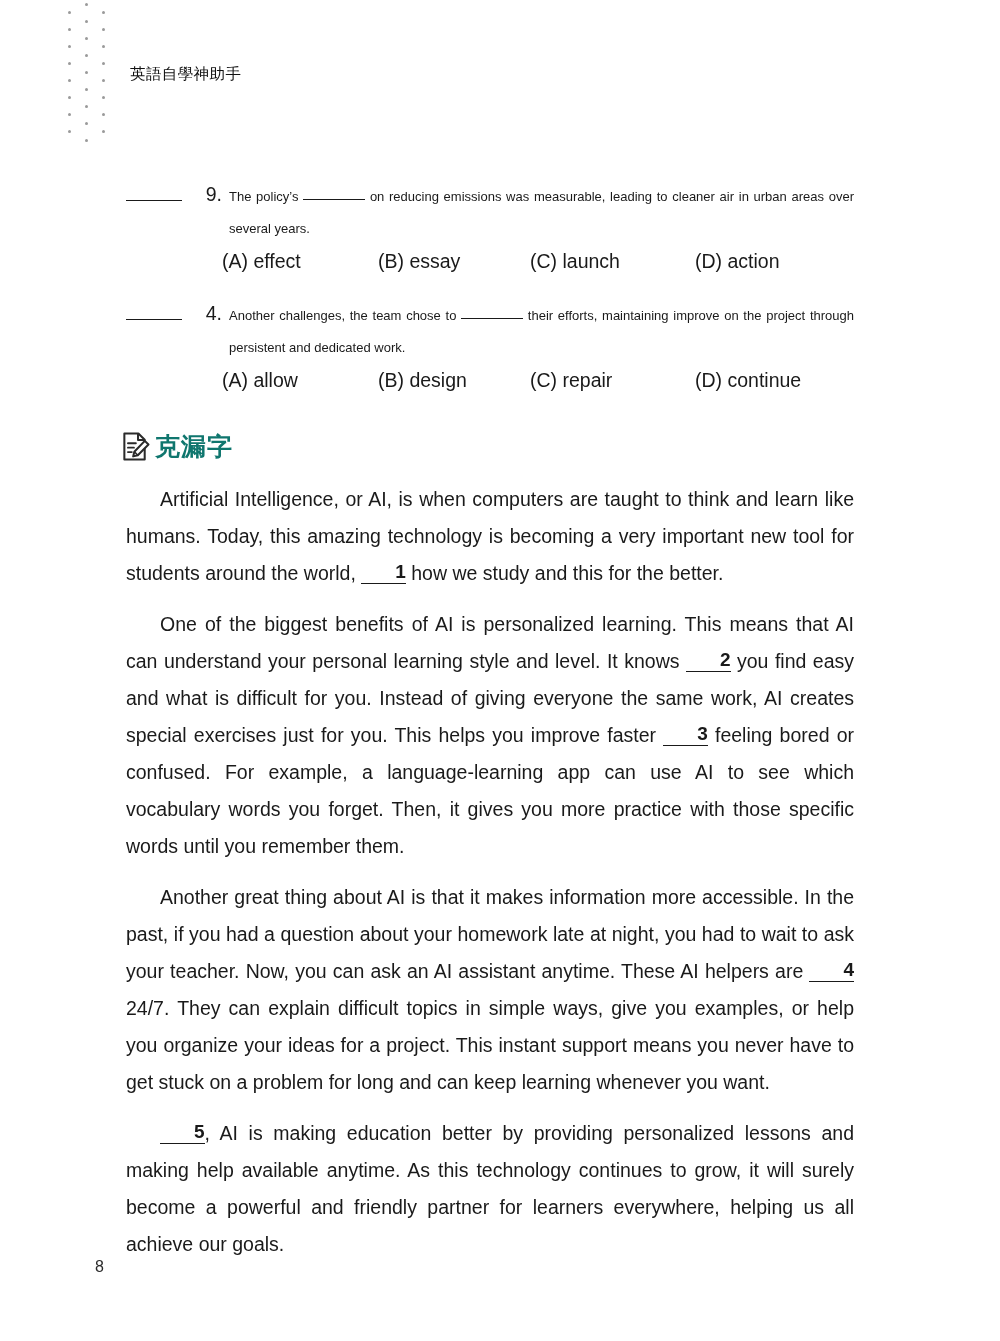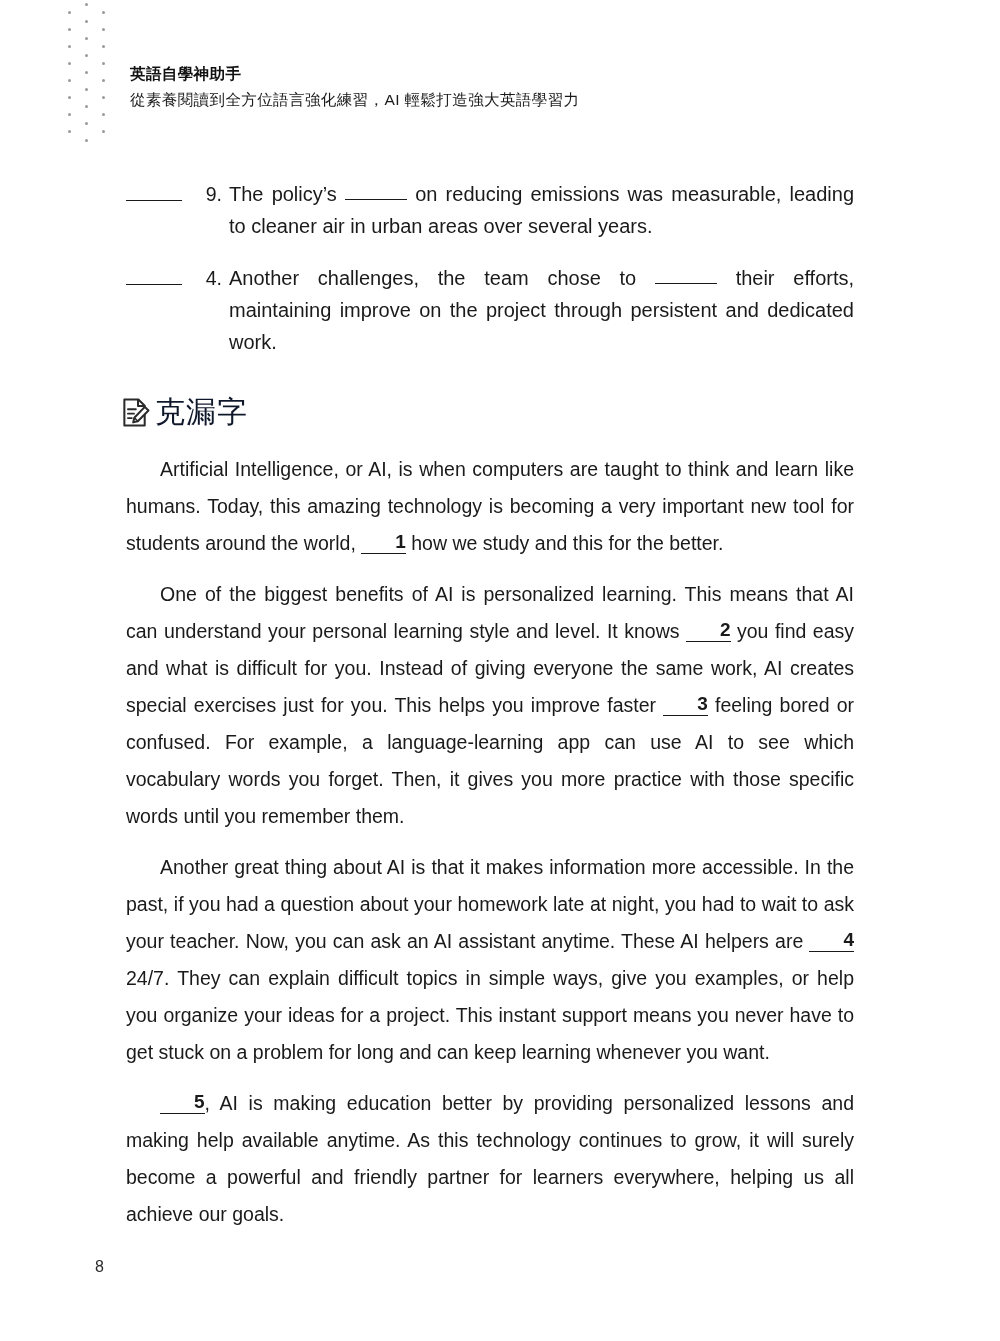--- a/index.html
+++ b/index.html
@@ -34,21 +34,21 @@
 
   
   #page-header {
     position: absolute;
     left: 130px;
     top: 62px;
     width: 760px;
   }
   #page-header .title {
     font-size: 15.5px;
-    font-weight: bold;
+    font-weight: normal;
     letter-spacing: 0.4px;
     color: #111;
     line-height: 1.5;
   }
   #page-header .subtitle {
     font-size: 15.5px;
     font-weight: normal;
     letter-spacing: 0.4px;
     color: #1a1a1a;
     line-height: 1.6;
@@ -82,21 +82,21 @@
   }
   .q-num {
     flex: 0 0 auto;
     width: 40px;
     text-align: right;
     padding-right: 7px;
     font-size: 19.5px;
   }
   .q-body {
     flex: 1 1 auto;
-    font-size: 20px;
+    font-size: 13px;
     line-height: 32px;
     text-align: justify;
   }
   .q-body .inline-blank {
     display: inline-block;
     width: 62px;
     border-bottom: 1.4px solid #1a1a1a;
     height: 17px;
     vertical-align: 1px;
   }
@@ -123,24 +123,24 @@
     margin-left: -6px;
   }
   #section-heading .sec-icon {
     width: 31px;
     height: 31px;
     flex: 0 0 auto;
     margin-right: 4px;
     display: block;
   }
   #section-heading .sec-title {
-    font-size: 30px;
-    font-weight: normal;
+    font-size: 25px;
+    font-weight: bold;
     letter-spacing: 1px;
-    color: #0f172a;
+    color: #0f766e;
   }
 
   
   .passage-p {
     font-size: 19.5px;
     line-height: 37px;
     text-align: justify;
     text-justify: inter-word;
     text-indent: 34px;
     margin: 0 0 14px 0;
@@ -193,38 +193,49 @@
     <div class="dot" style="left: 34px; top: 51px;"></div>
     <div class="dot" style="left: 34px; top: 68px;"></div>
     <div class="dot" style="left: 34px; top: 85px;"></div>
     <div class="dot" style="left: 34px; top: 102px;"></div>
     <div class="dot" style="left: 34px; top: 119px;"></div>
     <div class="dot" style="left: 34px; top: 136px;"></div>
   </div>
 
 <div id="page-header">
   <div class="title">英語自學神助手</div>
-  <div class="subtitle">從素養閱讀到全方位語言強化練習，AI 輕鬆打造強大英語學習力</div>
 </div>
 
 <div id="content">
 
   <div class="question">
     <div class="q-line1">
       <span class="ans-blank"></span>
       <span class="q-num">9.</span>
       <span class="q-body"><span>The policy’s</span>&nbsp;<span class="inline-blank"></span>&nbsp;<span>on reducing emissions was measurable, leading to cleaner air in urban areas over several years.</span></span>
     </div>
+    <div class="q-options">
+      <span class="opt">(A) effect</span>
+      <span class="opt">(B) essay</span>
+      <span class="opt">(C) launch</span>
+      <span class="opt">(D) action</span>
+    </div>
   </div>
 
   <div class="question" style="margin-top:20px;">
     <div class="q-line1">
       <span class="ans-blank"></span>
       <span class="q-num">4.</span>
       <span class="q-body"><span>Another challenges, the team chose to</span>&nbsp;<span class="inline-blank"></span>&nbsp;<span>their efforts, maintaining improve on the project through persistent and dedicated work.</span></span>
+    </div>
+    <div class="q-options">
+      <span class="opt">(A) allow</span>
+      <span class="opt">(B) design</span>
+      <span class="opt">(C) repair</span>
+      <span class="opt">(D) continue</span>
     </div>
   </div>
 
   <div id="section-heading">
     <svg class="sec-icon" viewBox="0 0 32 32">
       <path d="M4.5 2.5 H19 L25.5 9 V29.5 H4.5 Z" fill="none" stroke="#2b2b2b" stroke-width="2.1" stroke-linejoin="round"></path>
       <path d="M18.6 2.8 V9.2 H25.2" fill="none" stroke="#2b2b2b" stroke-width="2.1" stroke-linejoin="round"></path>
       <path d="M8.2 12.6 H16.4" stroke="#2b2b2b" stroke-width="1.9" stroke-linecap="round"></path>
       <path d="M8.2 17.2 H14.4" stroke="#2b2b2b" stroke-width="1.9" stroke-linecap="round"></path>
       <path d="M8.2 21.8 H12.2" stroke="#2b2b2b" stroke-width="1.9" stroke-linecap="round"></path>

